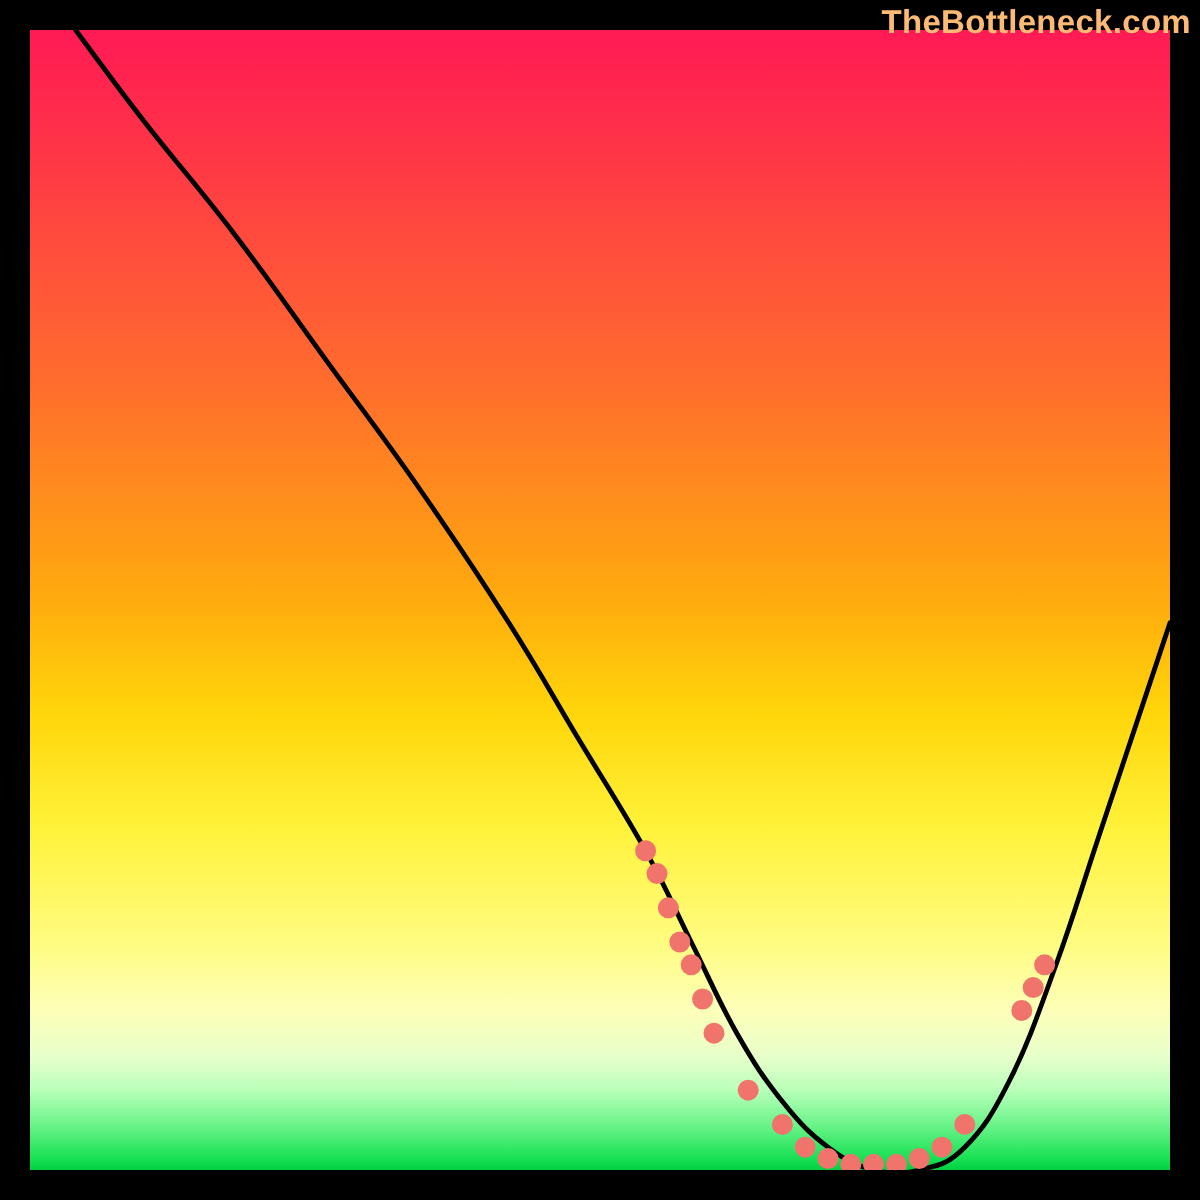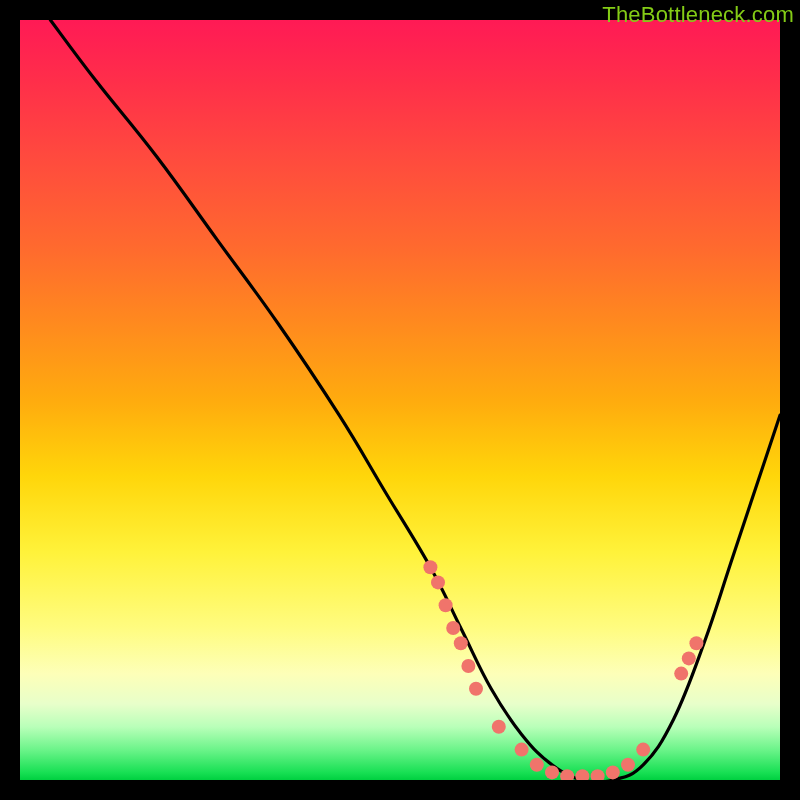--- a/index.html
+++ b/index.html
@@ -41,23 +41,23 @@
       #b9ffb9 93%,
       #6cf48a 96%,
       #18e054 99%,
       #00d040 100%
     );
   }
   .watermark {
     position: absolute;
     top: 2px;
     right: 6px;
-    color: #84cc16;
+    color: #fdba74;
     font-size: 22px;
-    font-weight: 400;
+    font-weight: 700;
     letter-spacing: 0.2px;
     user-select: none;
     z-index: 20;
   }
   svg.curve {
     position: absolute;
     left: 0;
     top: 0;
     width: 760px;
     height: 760px;

